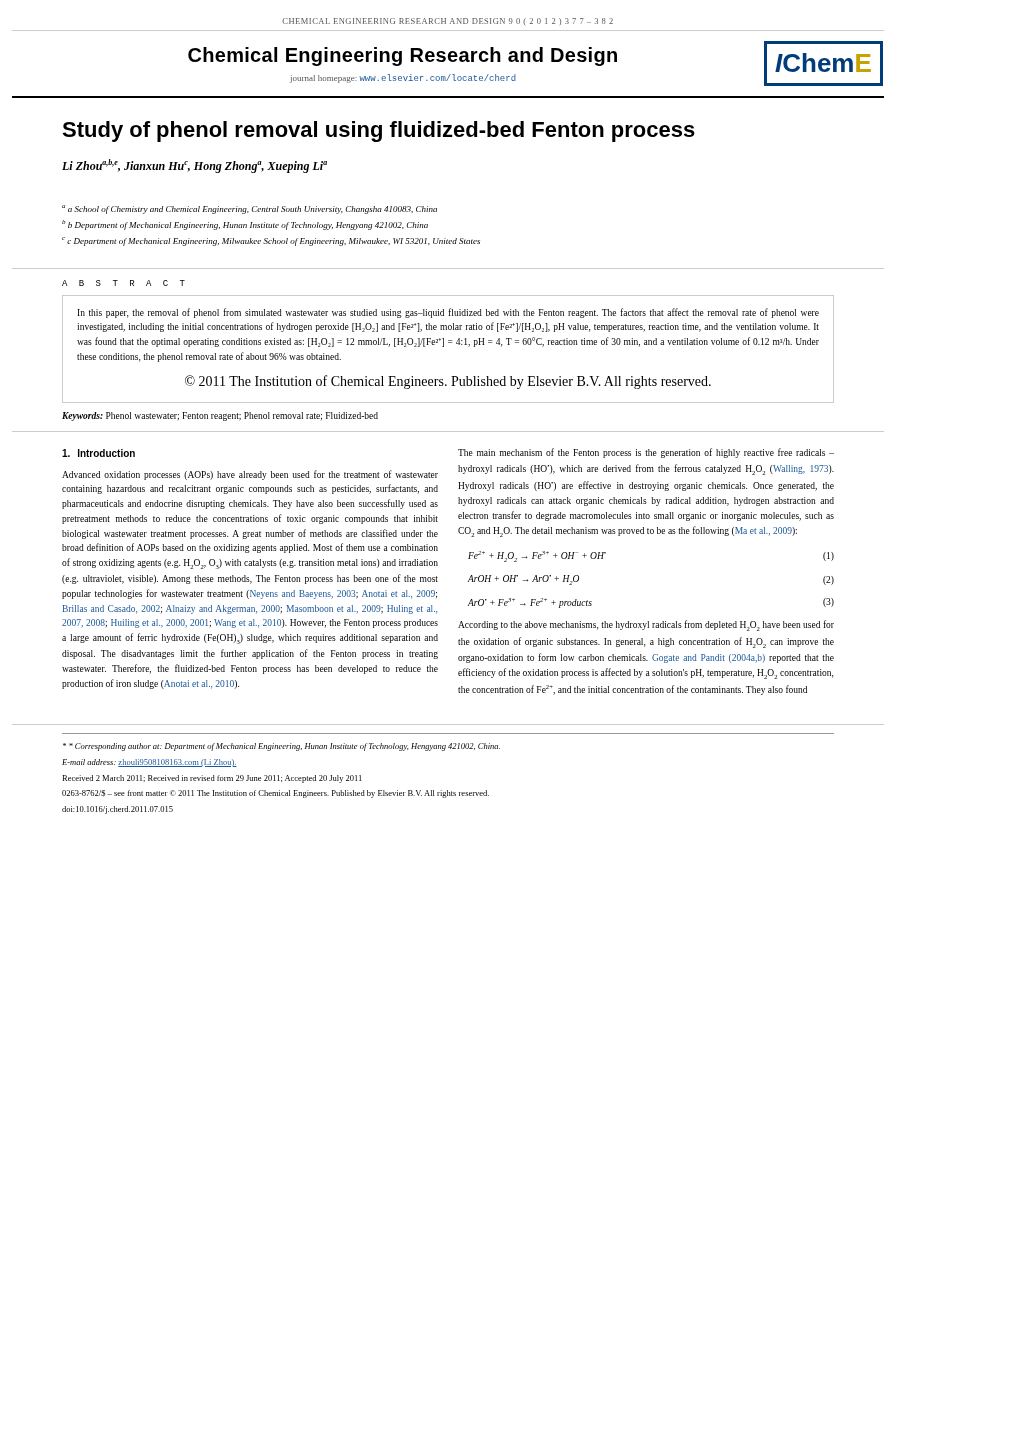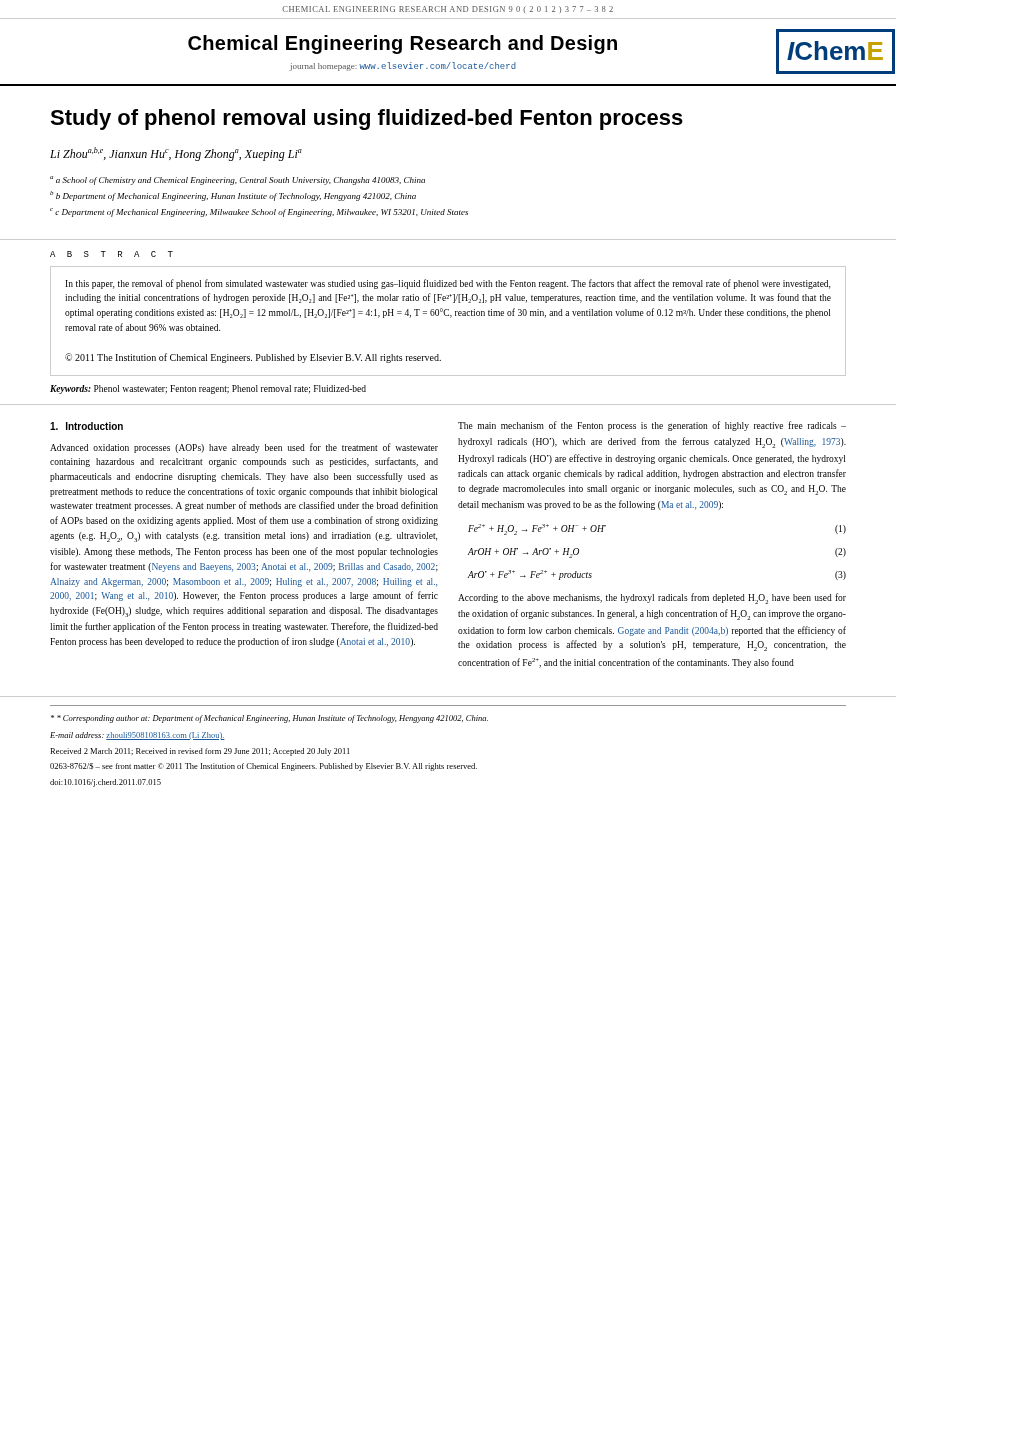--- a/index.html
+++ b/index.html
@@ -8,21 +8,21 @@
       font-family: 'Times New Roman', Times, serif;
       font-size: 10px;
       color: #000;
       width: 1020px;
       min-height: 1432px;
     }
     .page-container {
       width: 896px;
       min-height: 1432px;
       background: #fff;
-      padding: 0;
+      padding: 12px;
     }
     
     .top-bar {
       text-align: center;
       font-size: 8.5px;
       color: #555;
       border-bottom: 1px solid #ccc;
       padding: 4px 0;
       letter-spacing: 0.5px;
     }
@@ -93,22 +93,23 @@
       font-size: 22px;
       font-weight: bold;
       color: #000;
       font-family: Arial, sans-serif;
       line-height: 1.3;
       margin-bottom: 12px;
     }
     .authors {
       font-size: 12px;
       font-style: italic;
-      margin-bottom: 8px;
+      margin-bottom: 25px;
       line-height: 1.6;
+      font-weight: bold;
     }
     .authors sup {
       font-size: 8px;
     }
     .affiliations {
       font-size: 9px;
       font-style: italic;
       color: #000;
       line-height: 1.7;
       margin-bottom: 8px;
@@ -133,23 +134,23 @@
       padding: 10px 14px;
       font-size: 9.5px;
       line-height: 1.55;
       background: #fff;
     }
     .abstract-text {
       margin-bottom: 6px;
       text-align: justify;
     }
     .copyright-line {
-      text-align: left;
-      font-size: 10px;
-      margin-top: 14px;
+      text-align: center;
+      font-size: 14px;
+      margin-top: 6px;
     }
     .keywords-line {
       margin-top: 8px;
       font-size: 9.5px;
     }
     .keywords-label {
       font-weight: bold;
       font-style: italic;
     }
     

